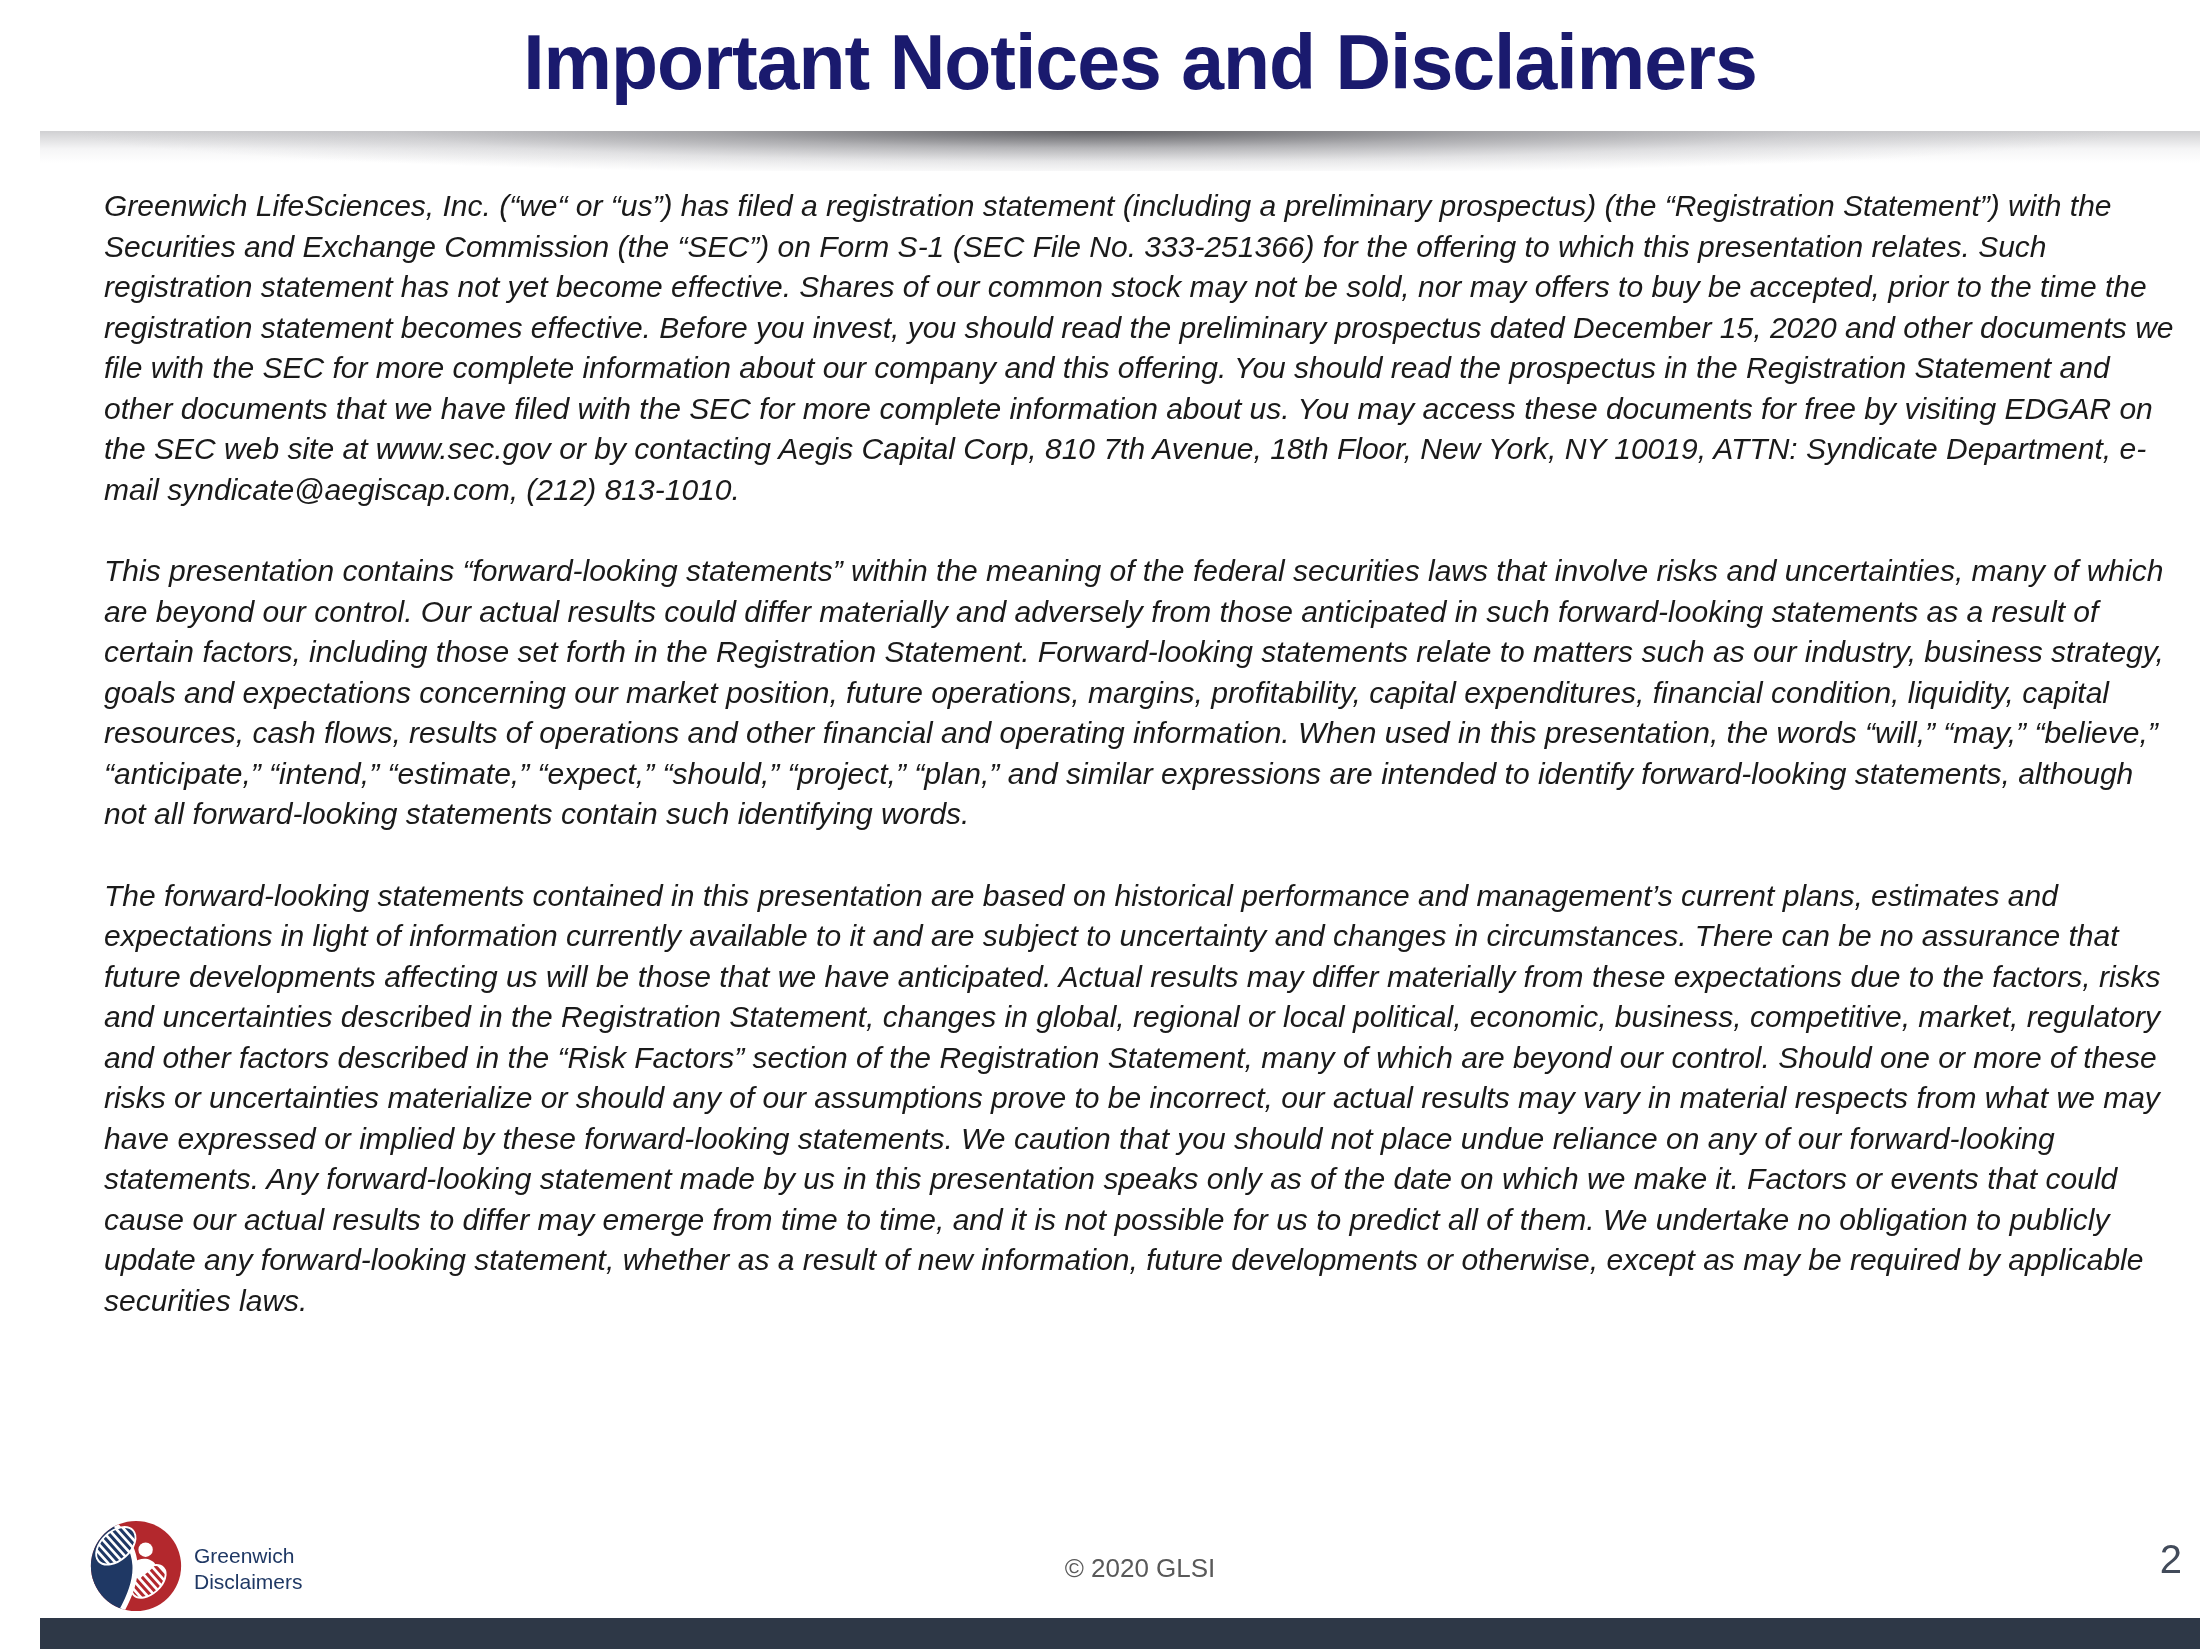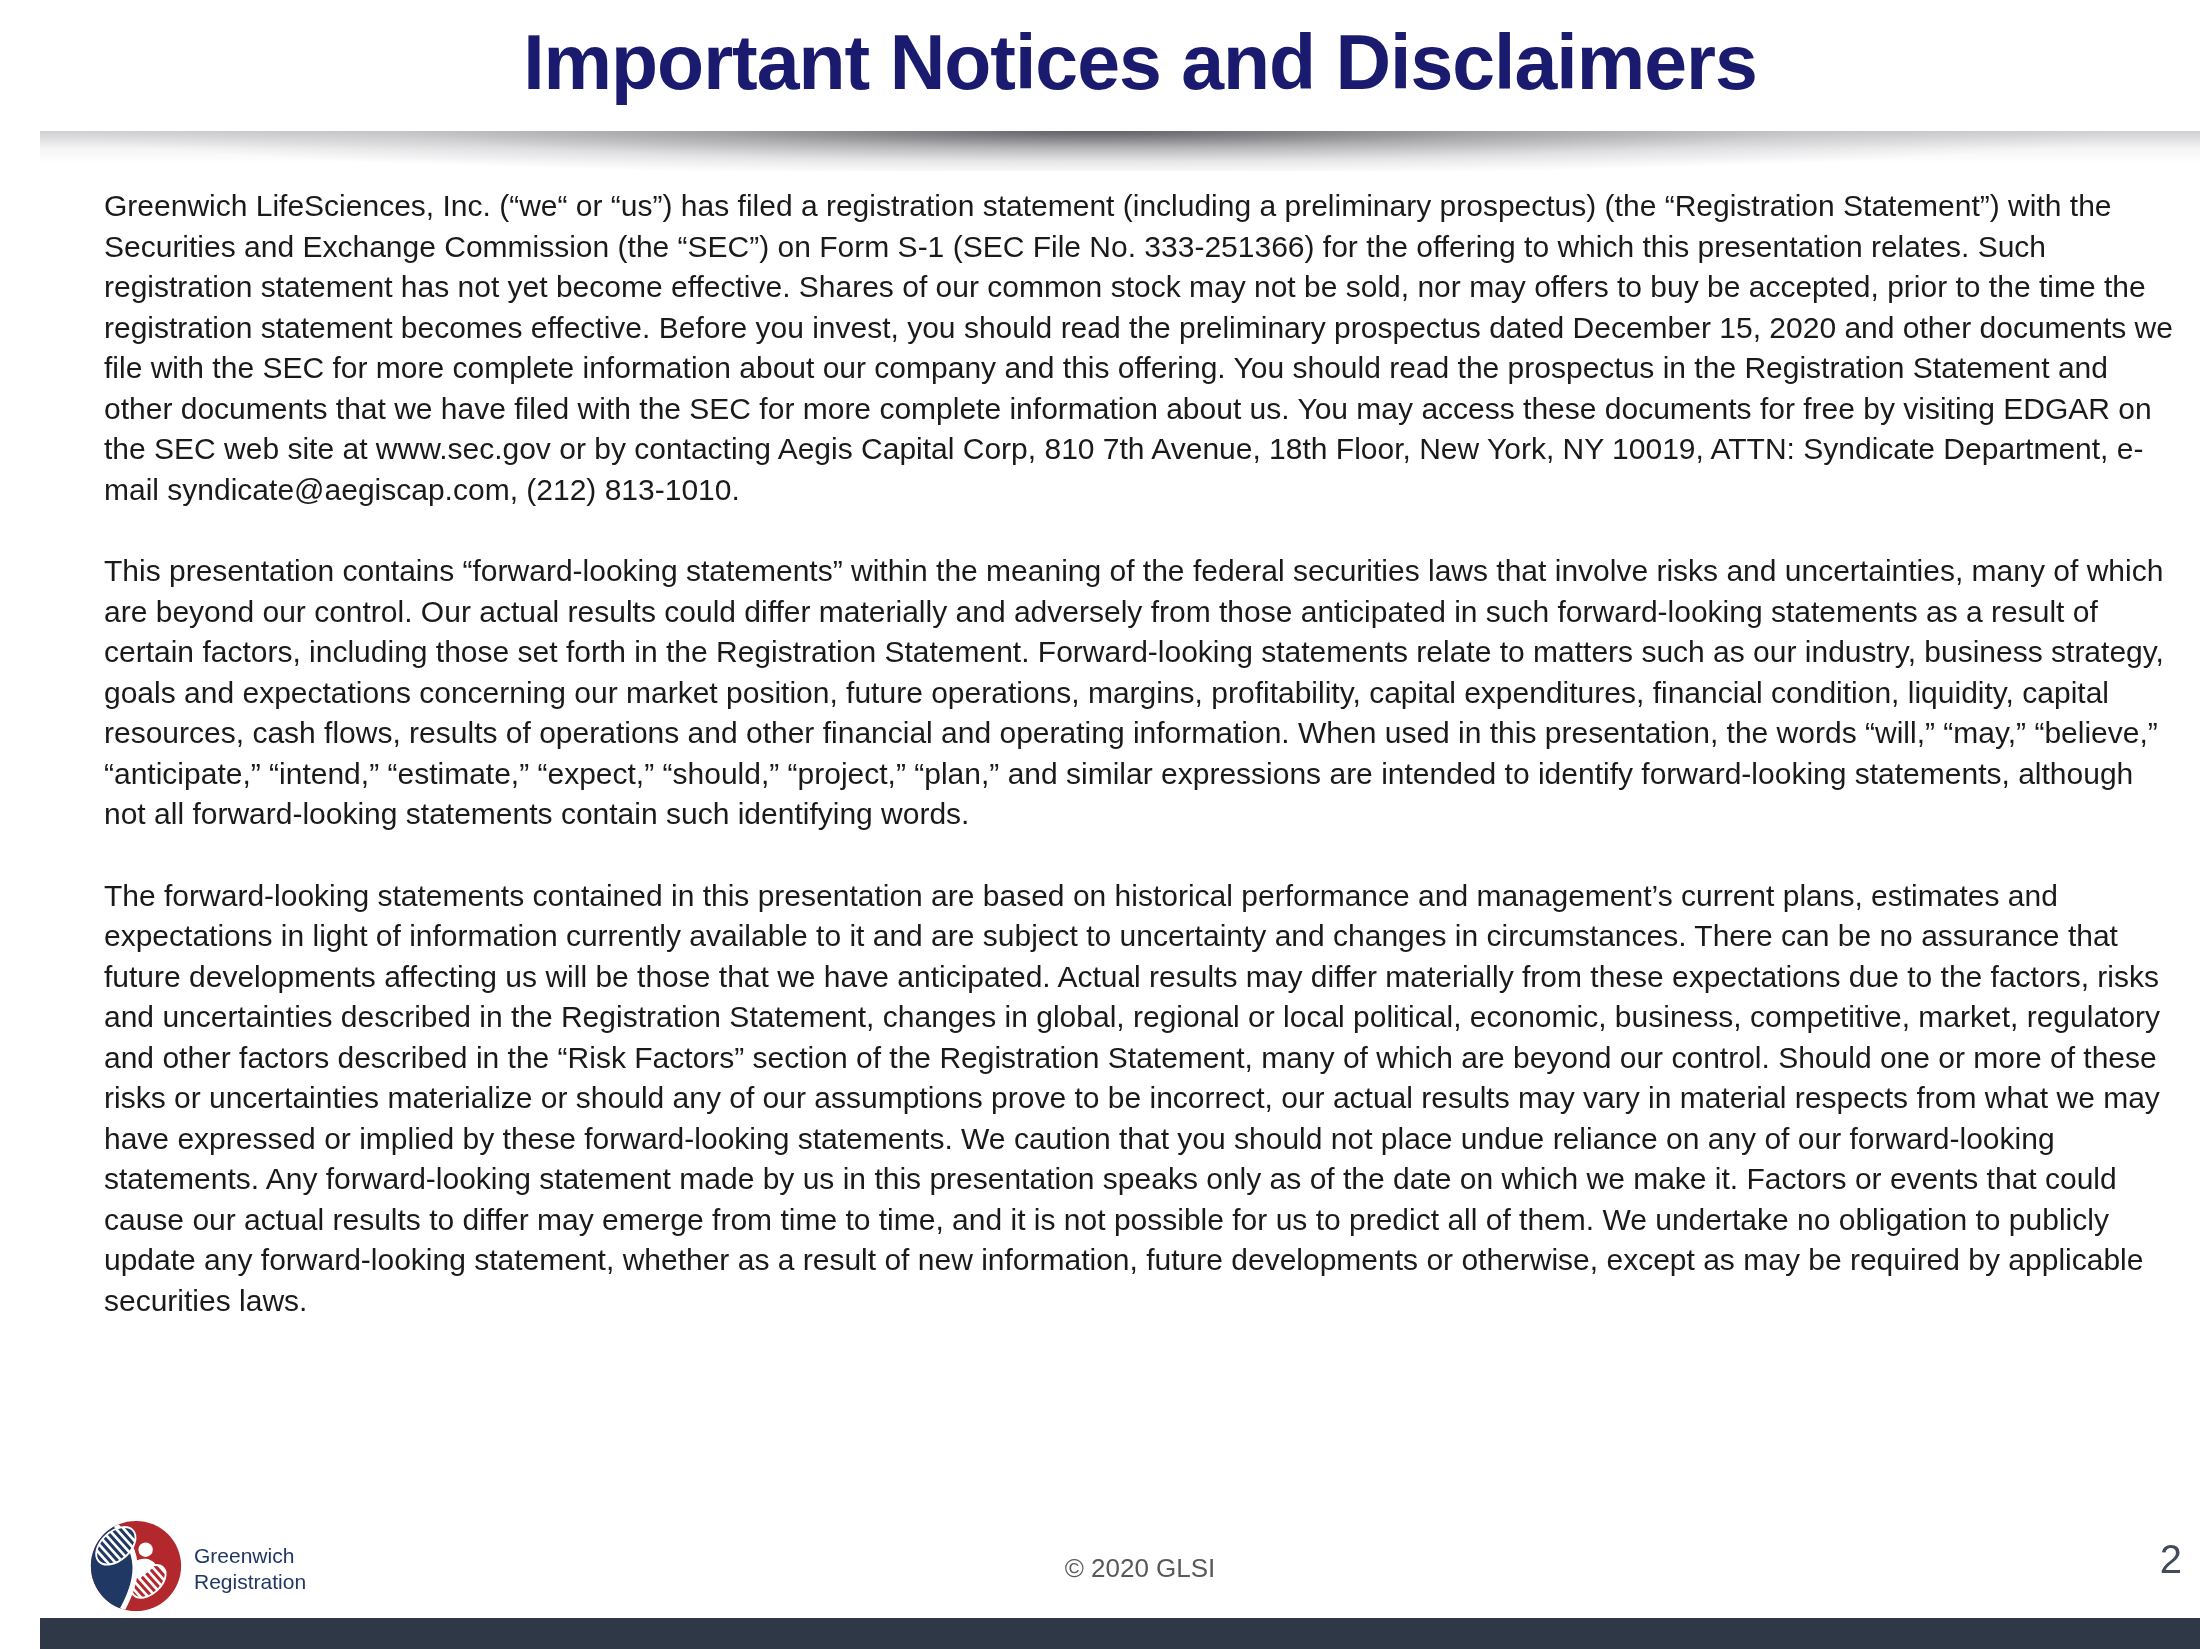--- a/index.html
+++ b/index.html
@@ -46,20 +46,21 @@
   }
   .disclaimer-body {
     position: absolute;
     top: 186px;
     left: 64px;
     right: 60px;
     font-size: 30px;
     line-height: 40.5px;
     color: var(--body-color, #1a1a1a);
     text-align: left;
+    font-style: italic;
   }
   .disclaimer-body p {
     margin: 0 0 41px 0;
   }
   .footer {
     position: absolute;
     left: 0;
     top: 1495px;
     width: 100%;
     height: 123px;
@@ -148,21 +149,21 @@
           </g>
           <ellipse cx="63" cy="66" rx="21" ry="13" transform="rotate(-42 63 66)" fill="none" stroke="#ffffff" stroke-width="2"></ellipse>
           <circle cx="60" cy="33" r="7.5" fill="#ffffff"></circle>
           <path d="M 47,47 C 55,40 66,42 70,48 C 66,56 58,58 54,64 C 50,58 46,53 47,47 Z" fill="#ffffff"></path>
         </g>
       </svg>
     </div>
 
     <div class="logo-wordmark">
       <div>Greenwich</div>
-      <div>Registration</div>
+      <div>Disclaimers</div>
     </div>
 
     <div class="copyright-text">© 2020 GLSI</div>
 
     <div class="page-number">2</div>
   </div>
 
   <div class="footer-bar"></div>
 
 </div>

